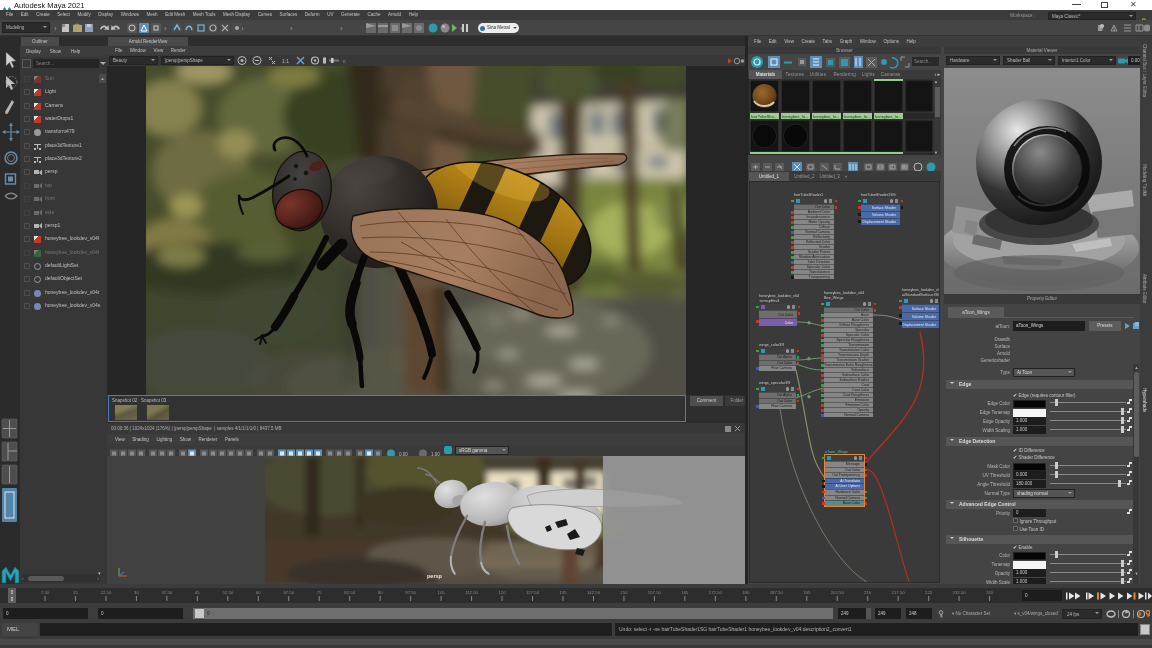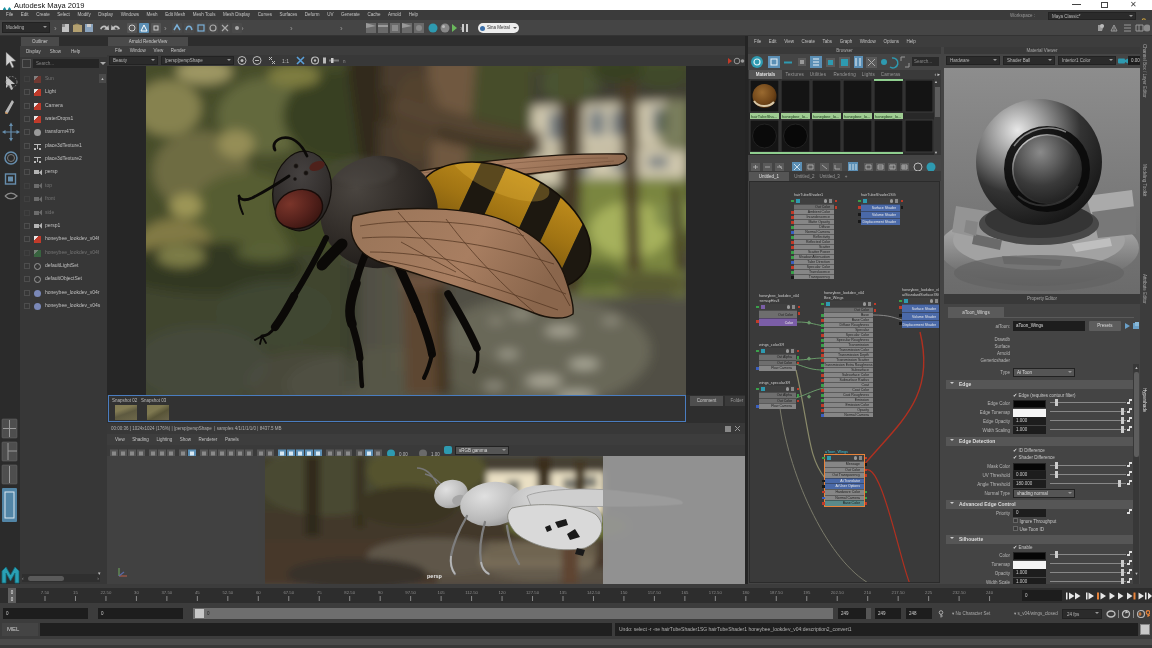--- a/index.html
+++ b/index.html
@@ -15,21 +15,21 @@
 .ck{position:absolute;font-size:5px;color:#ddd;}
 .sect{position:absolute;left:2px;background:#565656;color:#ddd;font-size:5px;font-weight:bold;line-height:9px;padding-left:13px;width:188px;height:9px;}
 .ckr{width:5px;height:5px;background:conic-gradient(#ddd 25%,#444 25% 50%,#ddd 50% 75%,#444 75%);}
 </style></head>
 <body>
 
 <div class="abs" style="left:0;top:0;width:1152px;height:10px;background:#fff;">
   <div class="abs" style="left:3px;top:1px;width:8px;height:8px;"><svg width="8" height="8">
         <path d="M0 8 L0 2 L1.8 0 L4 4 L6.2 0 L8 2 L8 8 L6 8 L6 3.5 L4 7 L2 3.5 L2 8 Z" fill="#1b8fa0"></path>
       </svg></div>
-  <div class="abs" style="left:14px;top:1px;font-size:7.5px;color:#111;">Autodesk Maya 2019</div>
+  <div class="abs" style="left:14px;top:1px;font-size:7.5px;color:#111;">Autodesk Maya 2021</div>
   <div class="abs" style="left:1072px;top:4px;width:9px;height:1px;background:#444;"></div>
   <div class="abs" style="left:1101px;top:1.5px;width:7px;height:6px;border:1px solid #444;"></div>
   <div class="abs" style="left:1130px;top:0px;font-size:8px;color:#444;">✕</div>
 </div>
 
 <div class="abs mn" style="left:0;top:10px;width:1152px;height:10px;background:#3b3b3b;color:#c6c6c6;font-size:4.5px;line-height:10px;padding-left:6px;white-space:nowrap;">
 <span>File</span><span>Edit</span><span>Create</span><span>Select</span><span>Modify</span><span>Display</span><span>Windows</span><span>Mesh</span><span>Edit Mesh</span><span>Mesh Tools</span><span>Mesh Display</span><span>Curves</span><span>Surfaces</span><span>Deform</span><span>UV</span><span>Generate</span><span>Cache</span><span>Arnold</span><span>Help</span>
 </div>
 <div class="abs" style="left:1010px;top:12.5px;font-size:4.5px;color:#999;">Workspace :</div>
 <div class="abs drop" style="left:1048px;top:11.5px;width:88px;height:8px;line-height:7px;padding-left:3px;">Maya Classic*<i></i></div>

